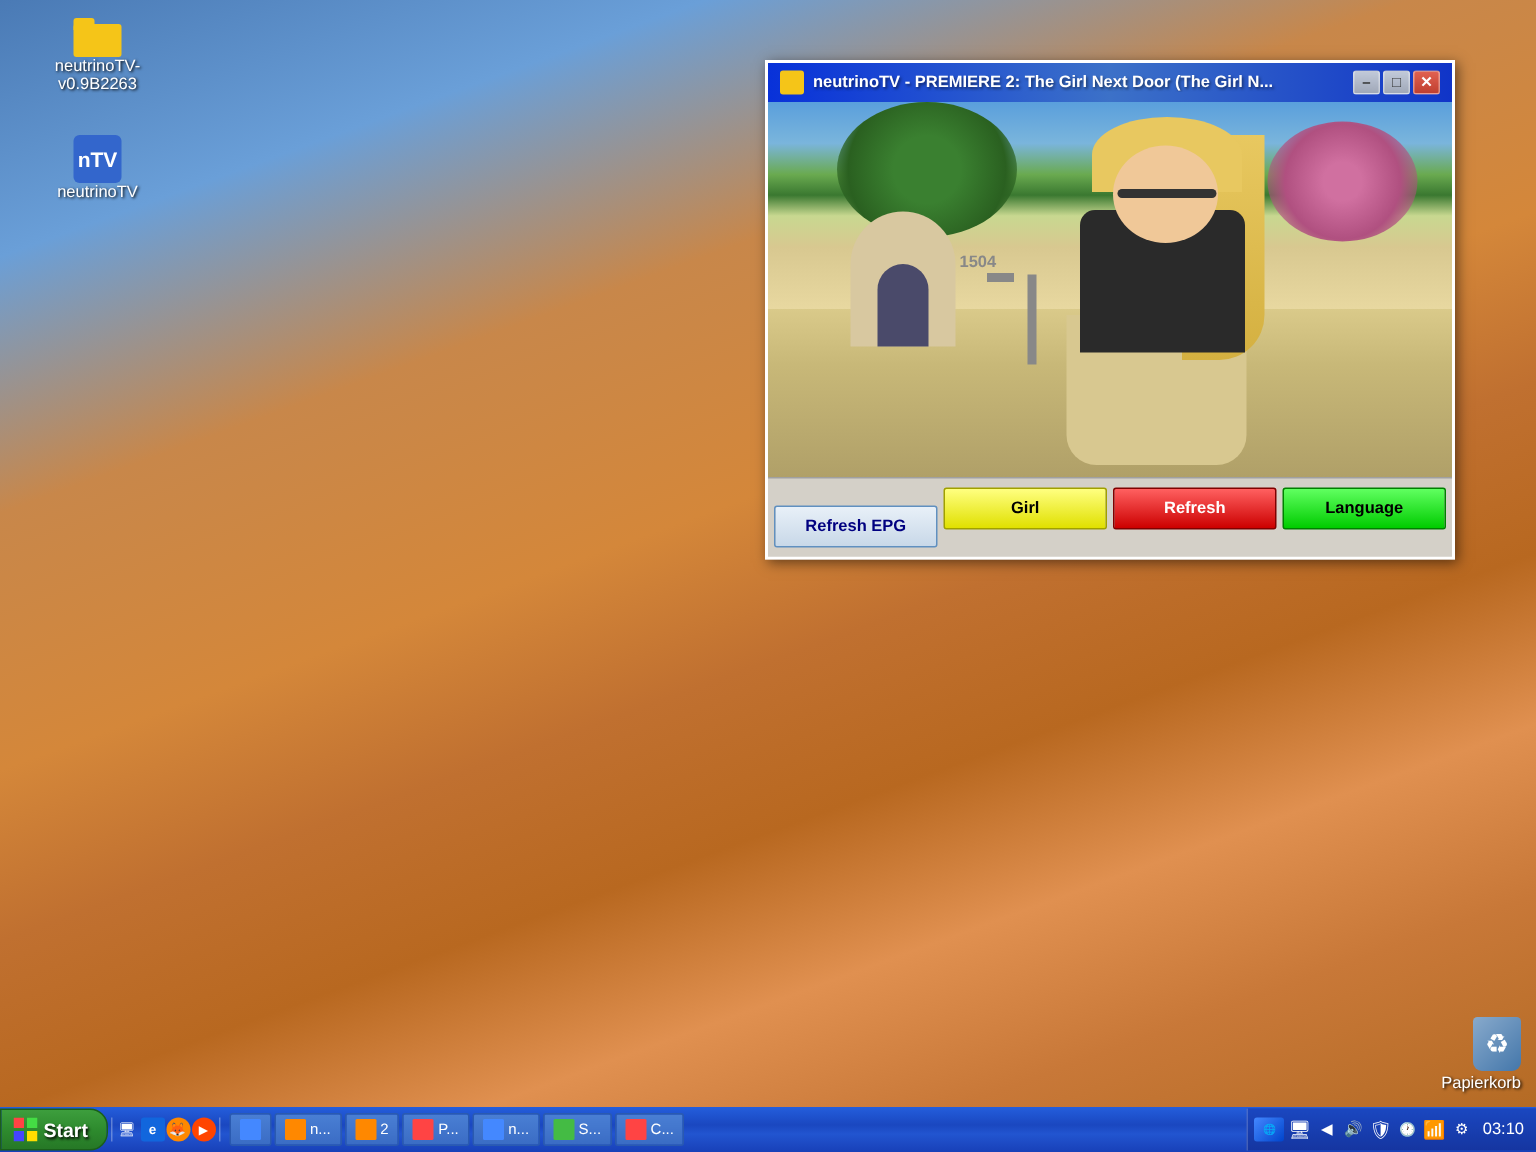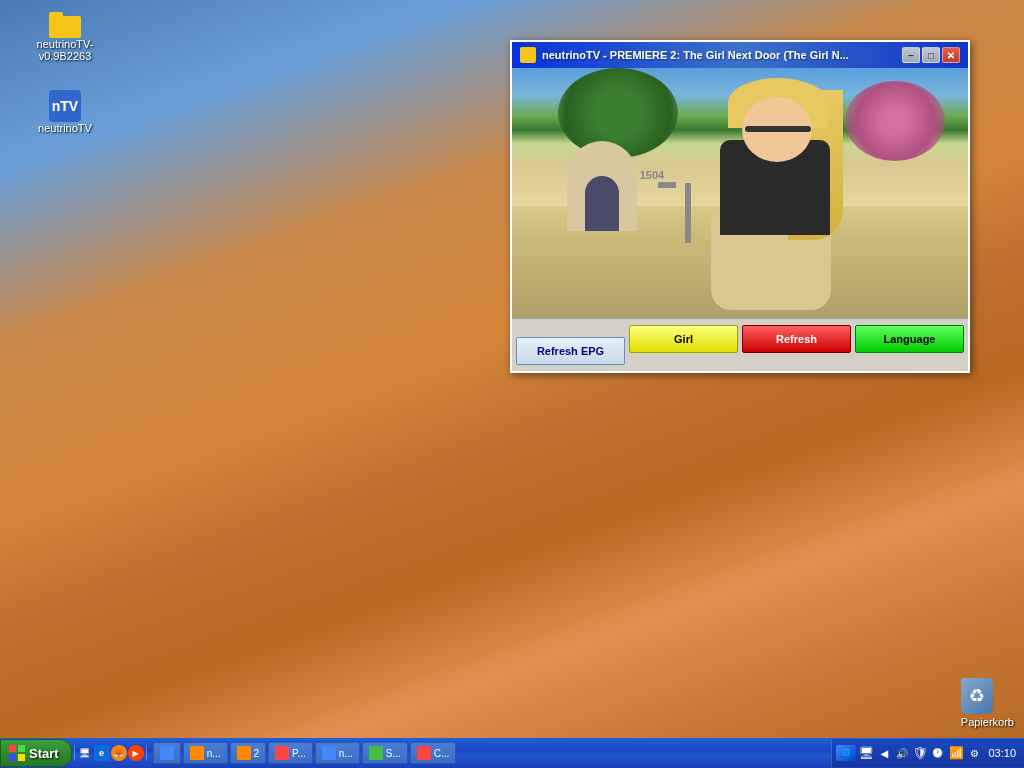--- a/index.html
+++ b/index.html
@@ -354,21 +354,21 @@
       color: #000;
     }
 
     
     .recycle-icon {
       position: absolute;
       bottom: 40px;
       right: 10px;
       display: flex;
       flex-direction: column;
-      align-items: flex-start;
+      align-items: flex-end;
       cursor: pointer;
     }
 
     .recycle-icon-shape {
       width: 32px;
       height: 36px;
       background: linear-gradient(135deg, #88aacc 0%, #4477aa 100%);
       border-radius: 3px 3px 6px 6px;
       position: relative;
       display: flex;

